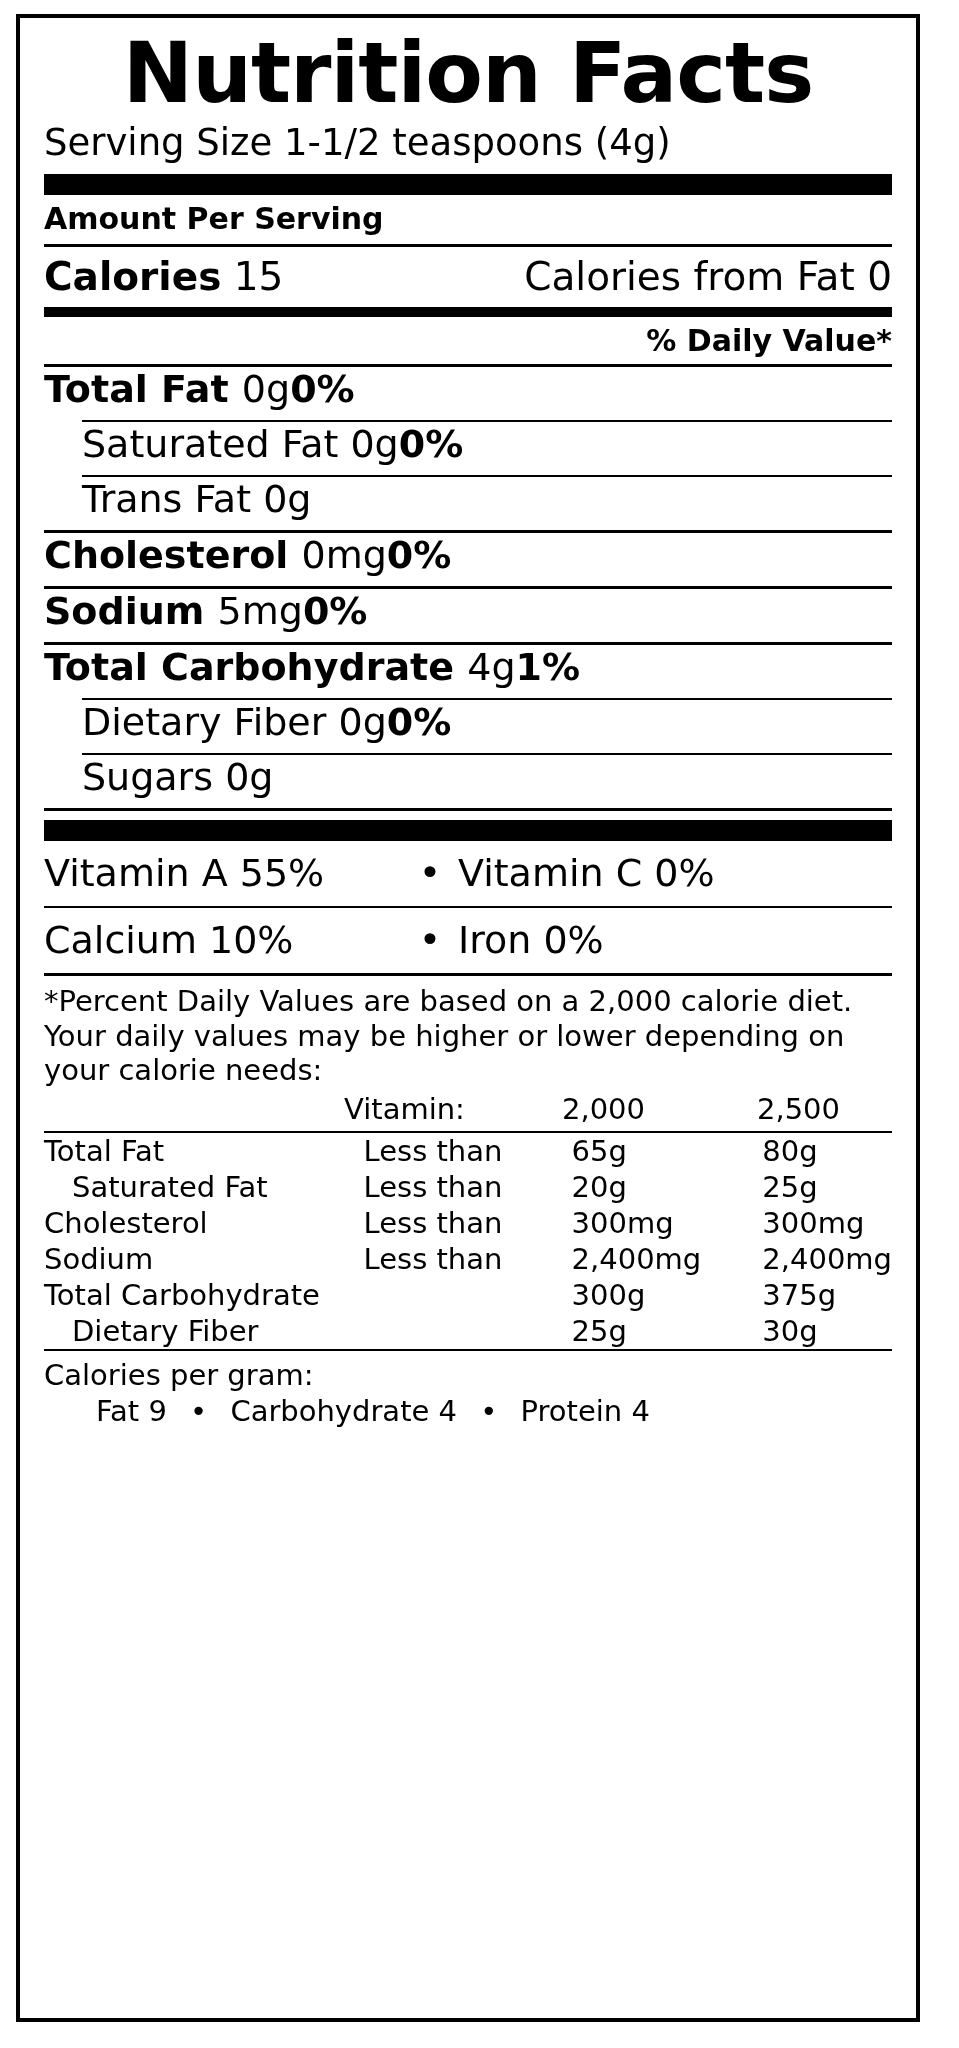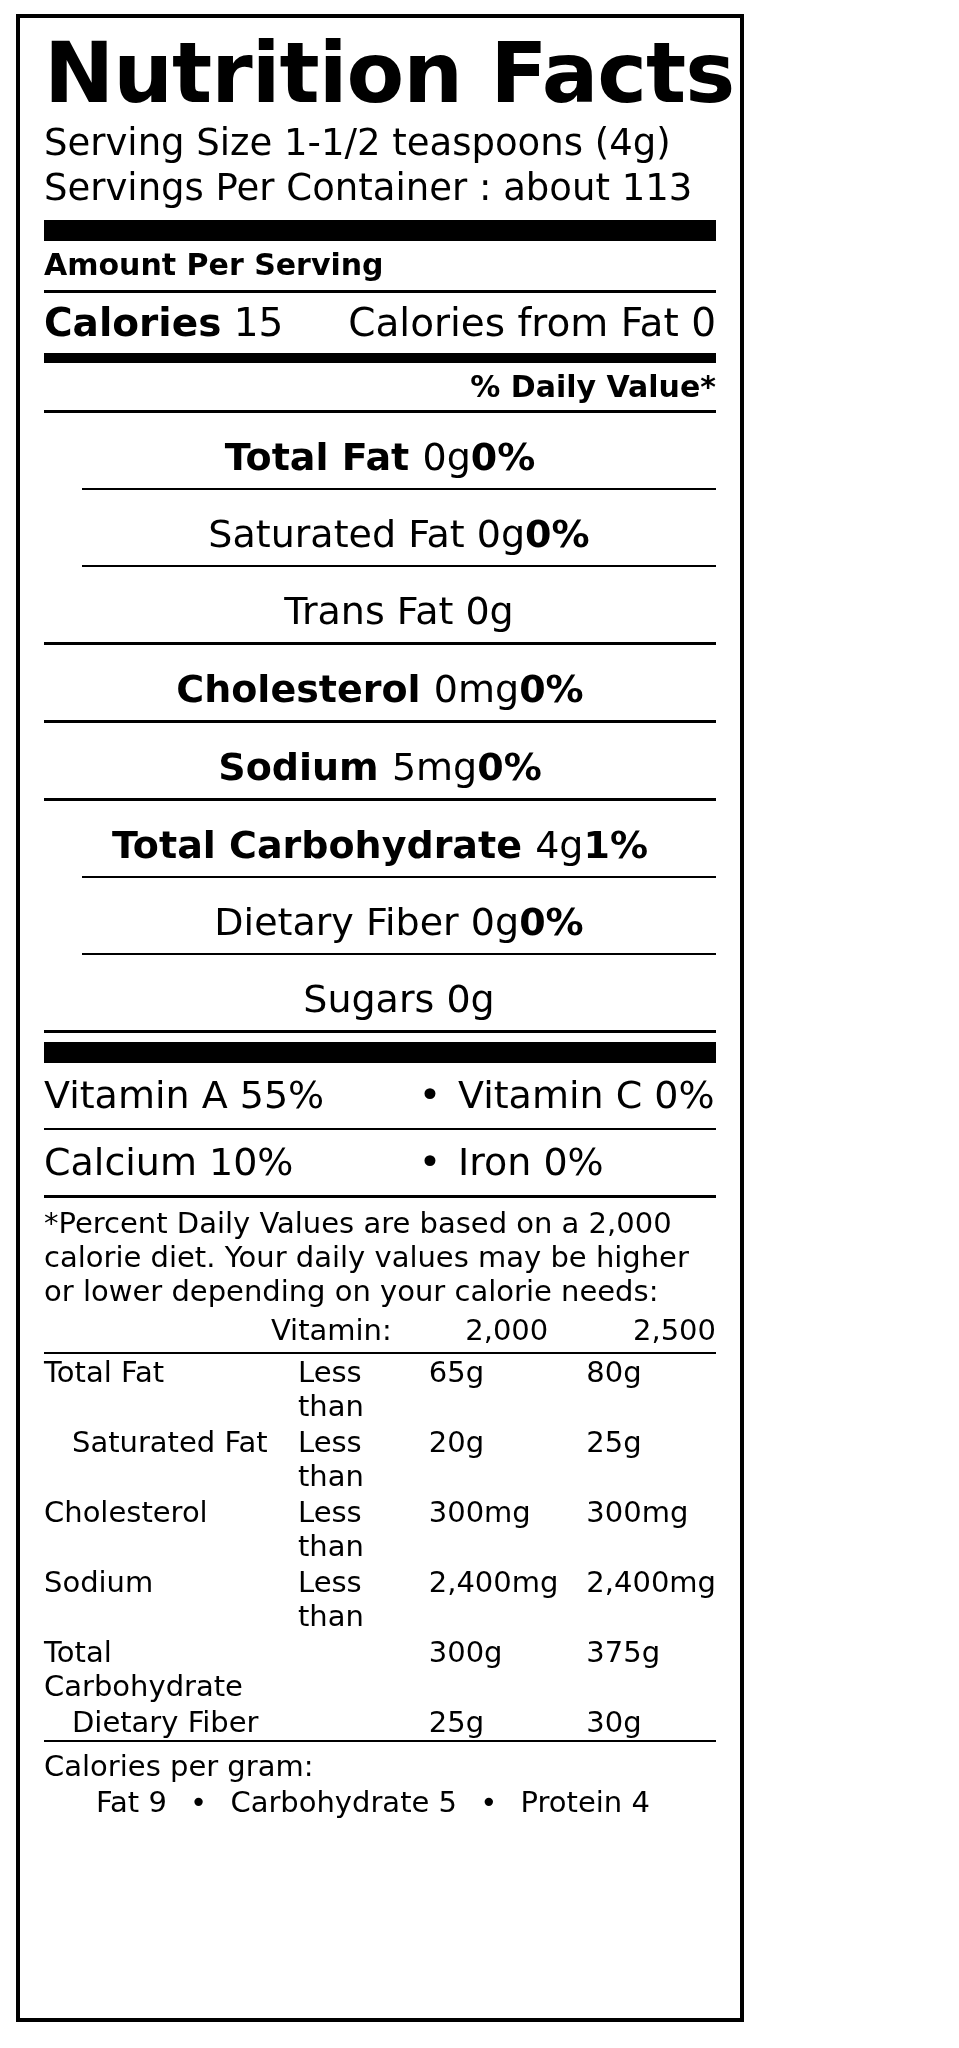--- a/index.html
+++ b/index.html
@@ -12,21 +12,21 @@
     height: 2048px;
     font-family: "DejaVu Sans", sans-serif;
     color: #000000;
     -webkit-font-smoothing: antialiased;
   }
 
   .label {
     position: absolute;
     left: 16px;
     top: 14px;
-    width: 728px;
+    width: 904px;
     height: 2008px;
     border: 4px solid #000;
     box-sizing: border-box;
     background: #fff;
     padding: 10px 24px 0 24px;
   }
 
   
   .title {
     font-size: 84px;
@@ -86,24 +86,24 @@
   .dv-head {
     text-align: right;
     font-size: 30px;
     font-weight: bold;
     padding: 6px 0 6px 0;
   }
 
   
   .nrow {
     display: flex;
-    justify-content: center;
+    justify-content: flex-start;
     align-items: baseline;
     font-size: 38px;
-    padding: 22px 0 9px 0;
+    padding: 0 0 9px 0;
   }
   .nrow .name { font-weight: bold; }
   .nrow .name .amt { font-weight: normal; }
   .nrow .pct { font-weight: bold; }
   .nrow.sub {
     padding-left: 38px;
     font-size: 38px;
   }
   .nrow.sub .name { font-weight: normal; }
   .sub-divider {
@@ -155,21 +155,20 @@
   .calgram .sep { padding: 0 14px; }
 </style>
 </head>
 <body>
 
 <div class="label">
 
   <div class="title">Nutrition Facts</div>
 
   <div class="serving">Serving Size 1-1/2 teaspoons (4g)</div>
-  <div class="serving">Servings Per Container : about 113</div>
 
   <div class="rule-thick"></div>
 
   <div class="amount-per">Amount Per Serving</div>
 
   <div class="rule-thin"></div>
 
   <div class="cal-row">
     <div class="cal-left">
       <b>Calories</b>
@@ -312,19 +311,19 @@
   </tbody>
     </table>
 
   <div class="rule-hair"></div>
 
   <div class="calgram">
     <div>Calories per gram:</div>
     <div class="row2">
       <span>Fat 9</span>
       <span class="sep">•</span>
-      <span>Carbohydrate 5</span>
+      <span>Carbohydrate 4</span>
       <span class="sep">•</span>
       <span>Protein 4</span>
     </div>
   </div>
 
 </div>
 
 </body></html>

